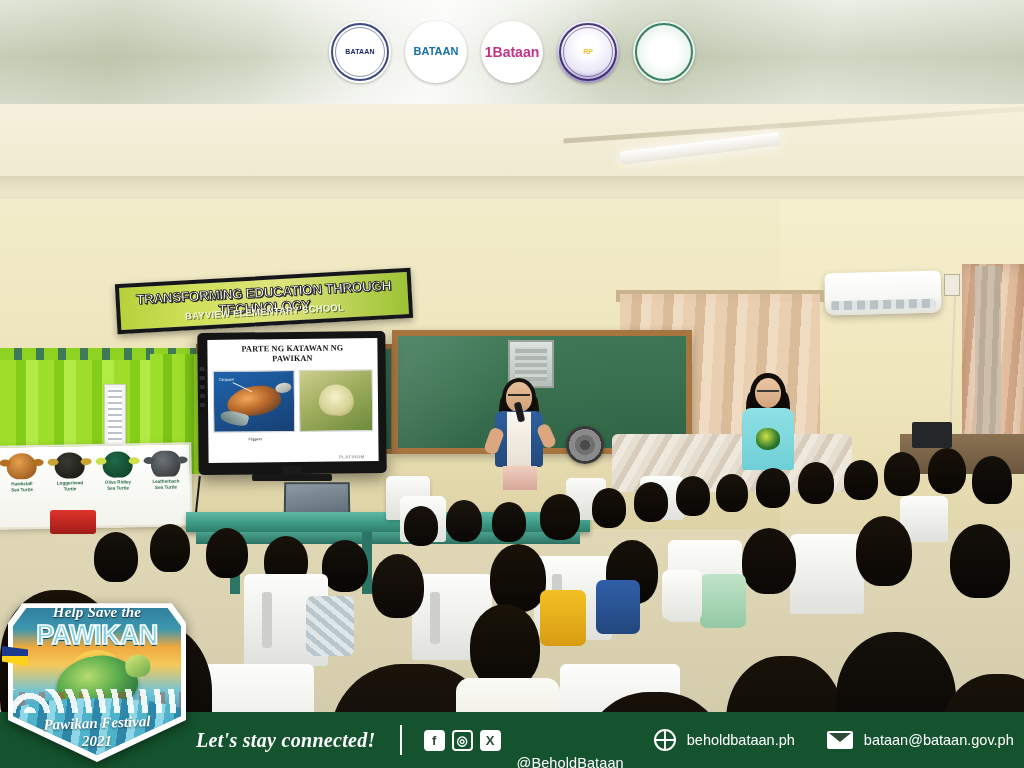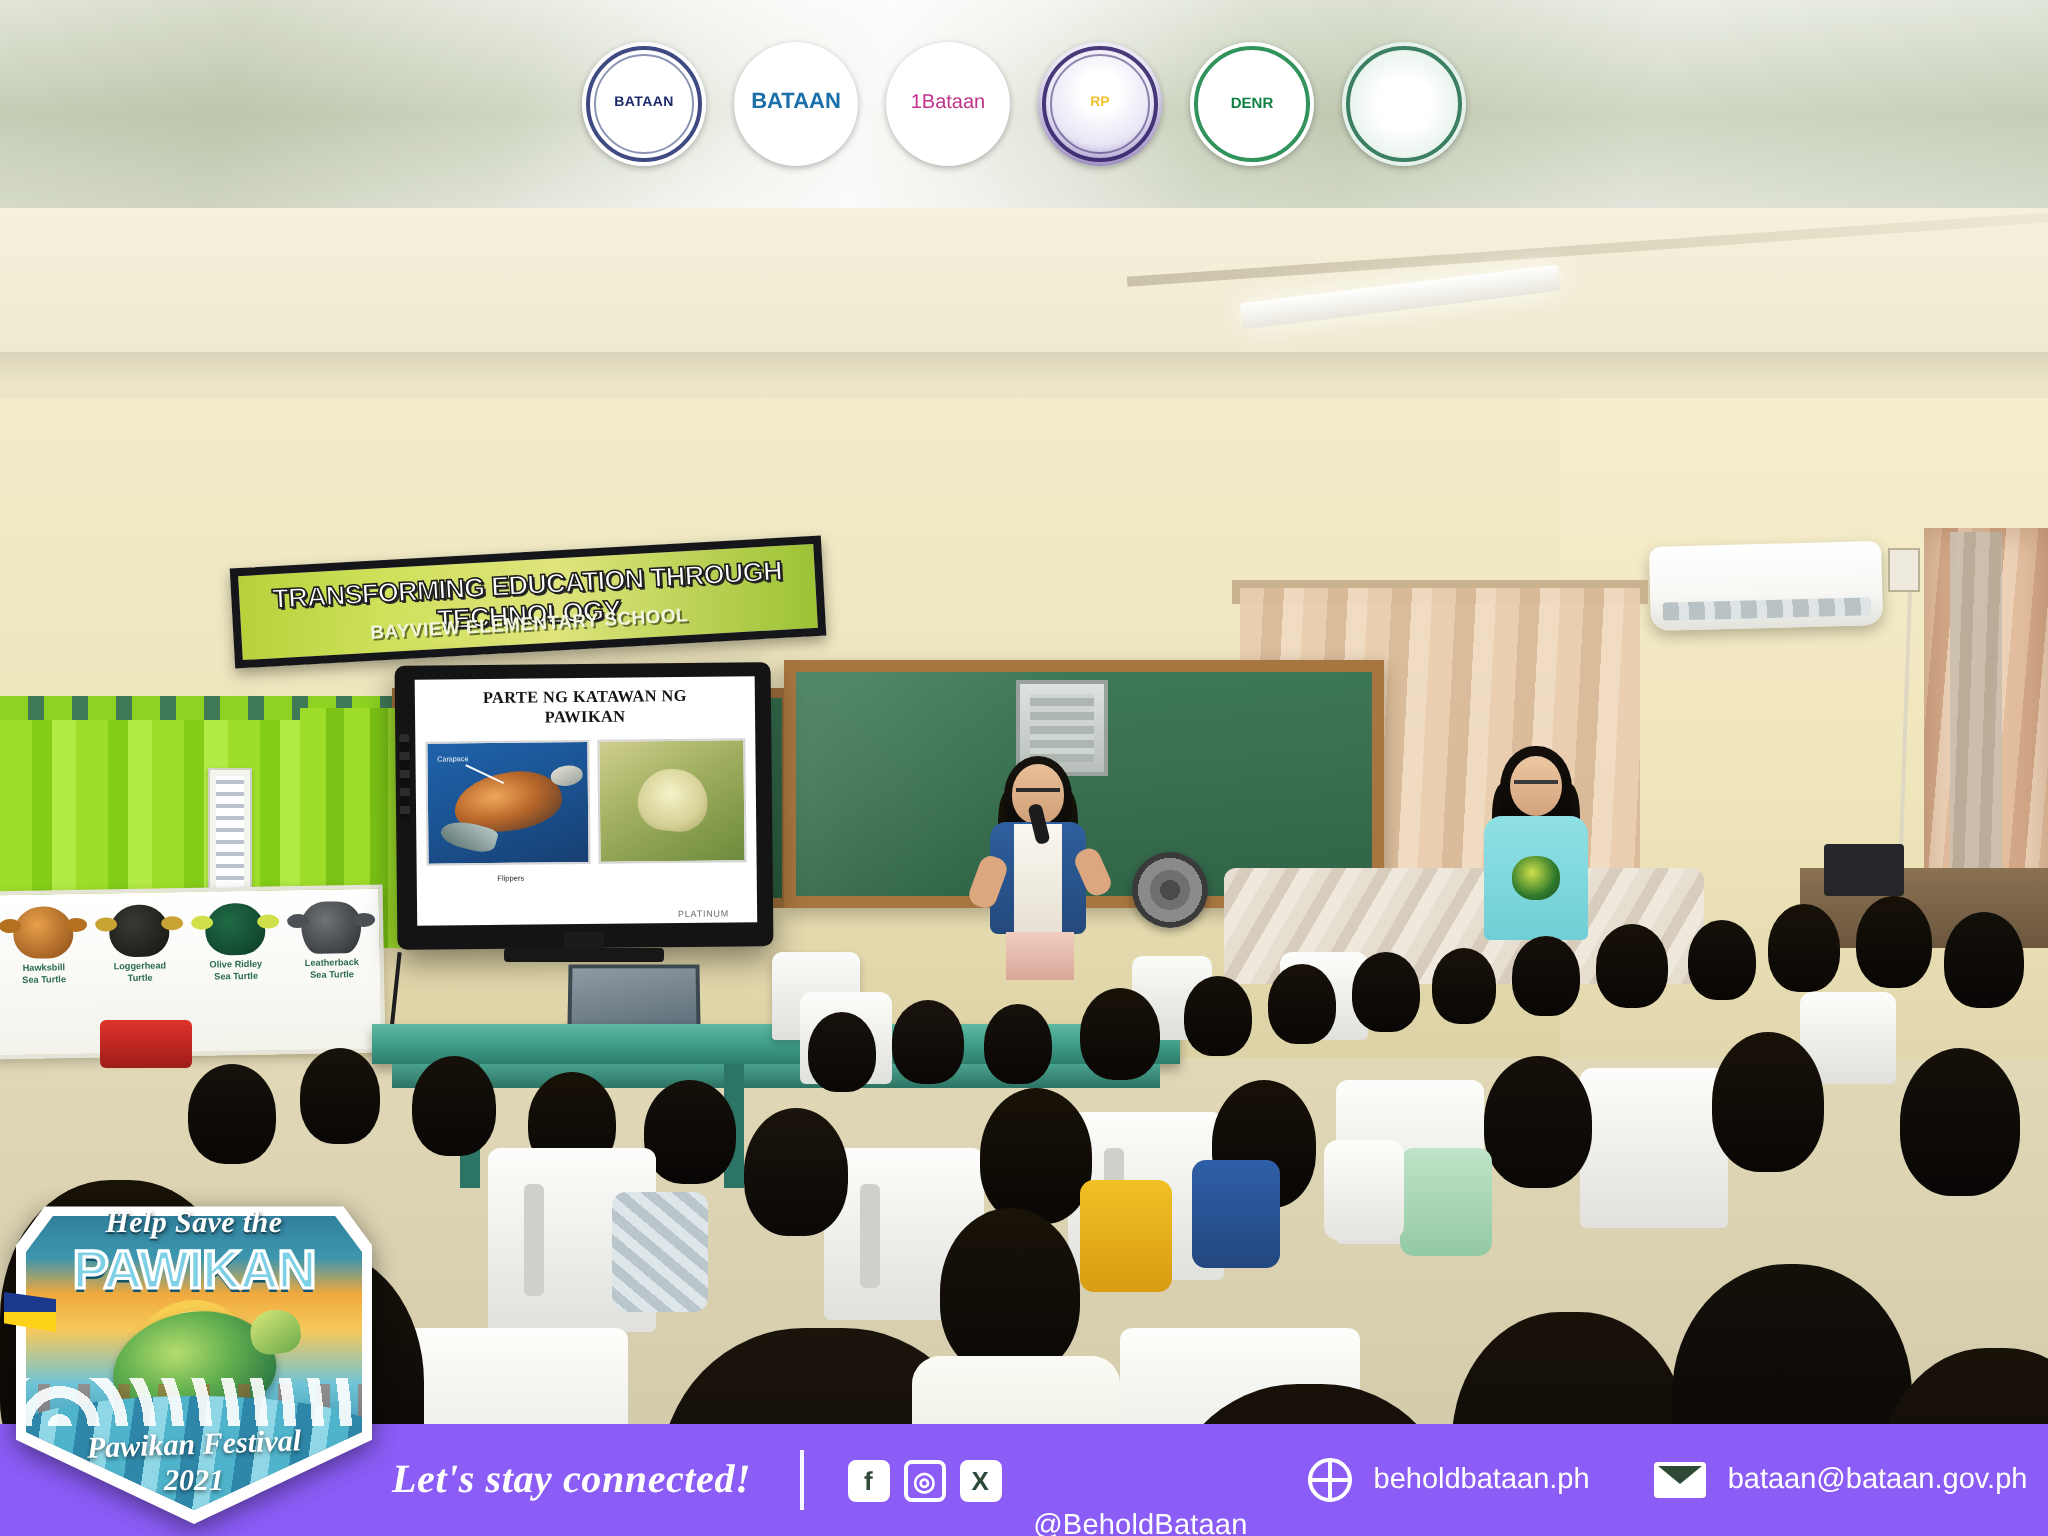--- a/index.html
+++ b/index.html
@@ -296,21 +296,21 @@
     background:radial-gradient(circle at 42% 38%,#cfe04a,#2f7a2c 60%,#1b4a1d 100%); }
 
   
   .aud { position:absolute; border-radius:50% 50% 42% 42%; }
   .chairrow{ position:absolute; background:linear-gradient(180deg,#fdfdfb,#e0e1dc); border-radius:6px 6px 3px 3px; }
   .chair-slot{ position:absolute; background:#cfd0cb; border-radius:3px; }
 
   
   .footer{
     position:absolute; left:0; bottom:0; width:1024px; height:56px;
-    background:#8b5cf6; display:flex; align-items:center; z-index:40;
+    background:#14532d; display:flex; align-items:center; z-index:40;
   }
   .foot-tag{
     font-family:"Liberation Serif", serif; font-style:italic; font-weight:700;
     color:#ffffff; font-size:20px; letter-spacing:.3px; margin-left:196px;
   }
   .divider{ width:2px; height:30px; background:#ffffff; margin:0 22px 0 24px; opacity:.95; }
   .sico{
     width:21px; height:21px; border:2px solid #ffffff; border-radius:4px; margin-right:7px;
     display:flex; align-items:center; justify-content:center;
     color:#ffffff; font-weight:700; font-size:13px; font-family:"Liberation Sans",sans-serif;
@@ -408,34 +408,30 @@
         <div class="ring"></div>
           <div class="ring2"></div>
         <div class="lg-inner seal-text">BATAAN</div>
       </div>
 
       <div class="logo l-peoples">
         <div class="lg-inner" style="font-size:11px;color:#1a6fa8;font-weight:800;">BATAAN</div>
       </div>
 
       <div class="logo l-1bataan">
-        <div class="lg-inner" style="font-size:10px;color:#c0338b;font-weight:400;">1Bataan</div>
+        <div class="lg-inner" style="font-size:14px;color:#c0338b;font-weight:700;">1Bataan</div>
       </div>
 
 
       <div class="logo l-seal">
         <div class="ring"></div>
           <div class="ring2"></div>
         <div class="lg-inner" style="font-size:7px;color:#f2c12e;font-weight:800;">RP</div>
       </div>
 
-      <div class="logo l-denr">
-        <div class="ring"></div>
-        <div class="lg-inner" style="font-size:7.5px;color:#0f8040;font-weight:800;">DENR</div>
-      </div>
 
       <div class="logo l-pgb">
         <div class="ring"></div>
         <div class="lg-inner" style="font-size:8px;color:#ffffff;font-weight:800;">PGB</div>
       </div>
 
 
     </div>
   </div>
 

